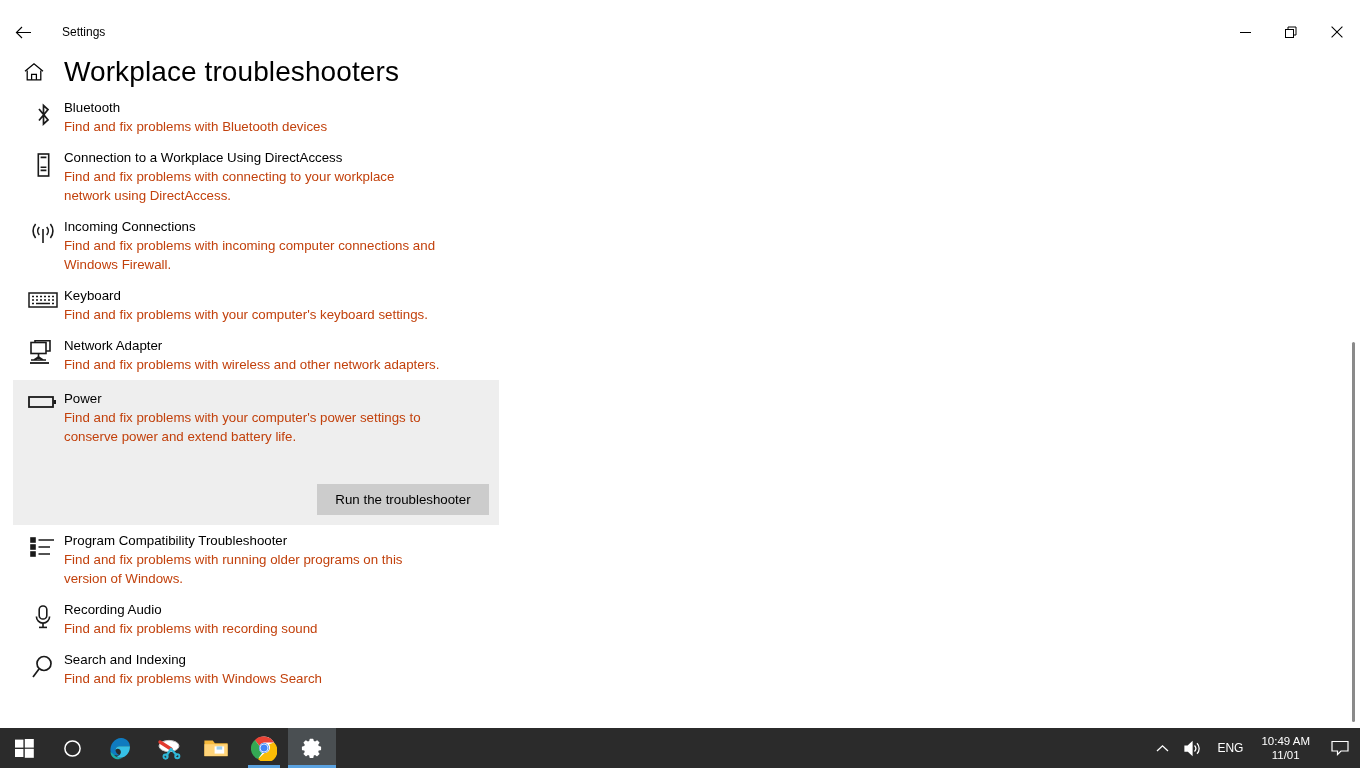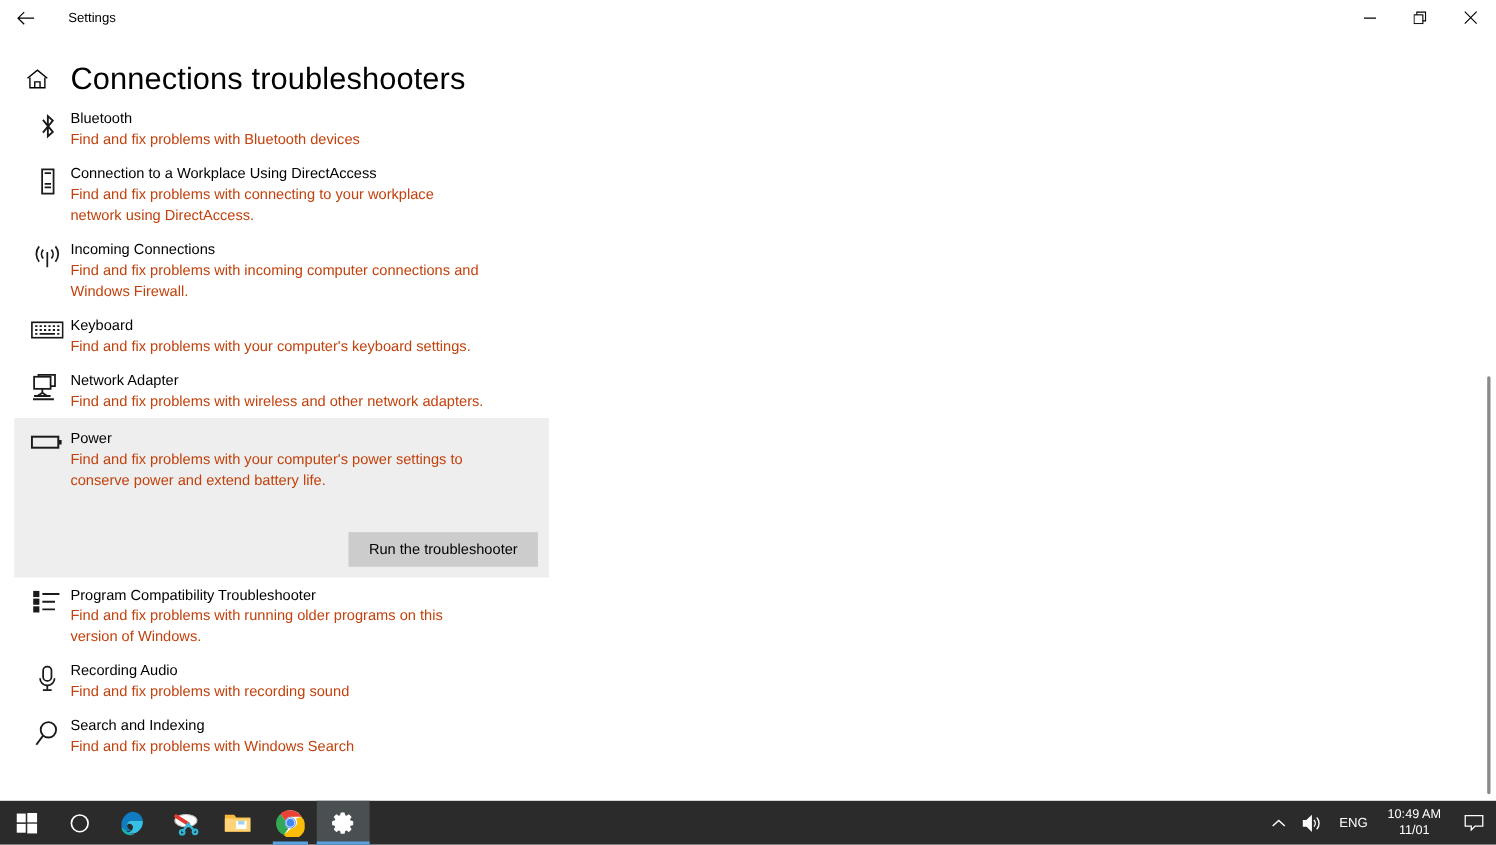--- a/index.html
+++ b/index.html
@@ -13,21 +13,21 @@
   body {
     font-family: "Liberation Sans", sans-serif;
     background: #ffffff;
     position: relative;
     -webkit-font-smoothing: antialiased;
   }
 
   
   #titlebar {
     position: absolute;
-    top: 0; left: 0;
+    top: 16px; left: 0;
     width: 1360px;
     height: 32px;
     background: #ffffff;
     display: flex;
     align-items: center;
   }
 
   #back-button {
     width: 46px;
     height: 32px;
@@ -293,21 +293,21 @@
 </div>
 
 <div id="page-header">
   <div id="home-icon">
     <svg width="22" height="20" viewBox="0 0 22 20" fill="none" stroke="#000" stroke-width="1.25">
       <path d="M2 9.2 L11 1.8 L20 9.2"></path>
       <path d="M4.2 8.4 V17.8 H17.8 V8.4"></path>
       <path d="M8.6 17.8 V12.4 H13.4 V17.8"></path>
     </svg>
   </div>
-  <div id="page-title">Connections troubleshooters</div>
+  <div id="page-title">Workplace troubleshooters</div>
 </div>
 
 <div id="list-region">
 
   <div class="ts-item">
     <div class="ts-icon">
       <svg width="17" height="26" viewBox="0 0 17 26" fill="none" stroke="#1a1a1a" stroke-width="1.7">
         <path d="M4 7 L13 18 L8.5 22 V3.5 L13 7.6 L4 18.5"></path>
       </svg>
     </div>

